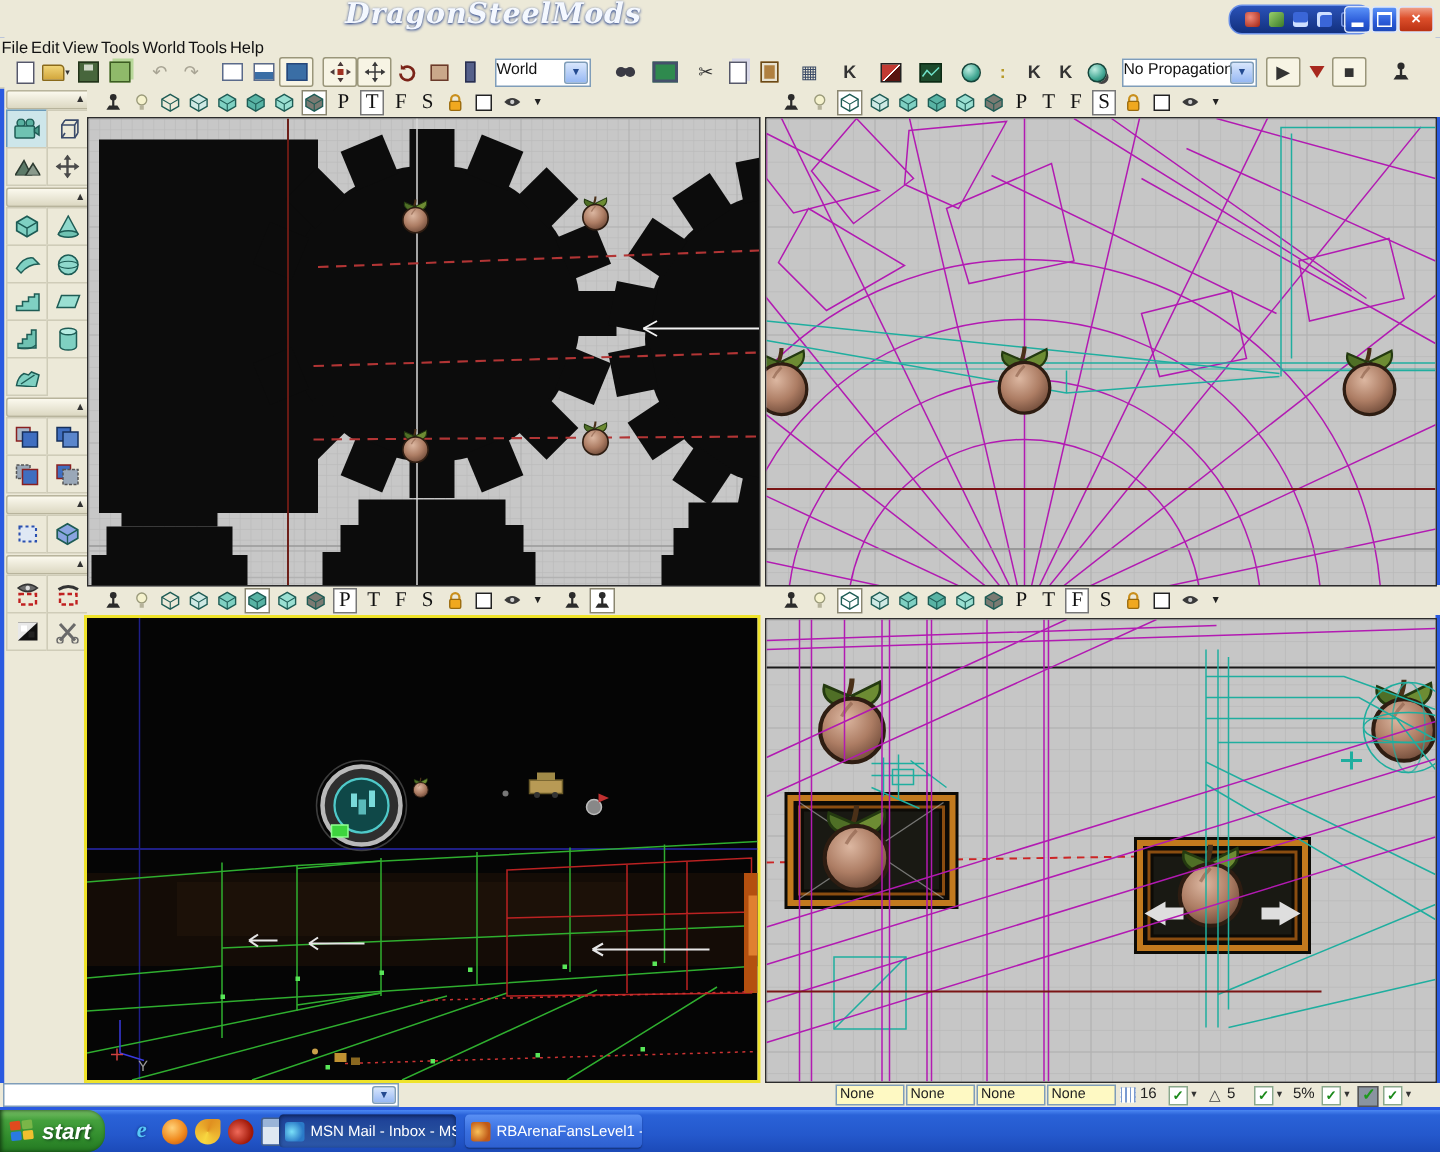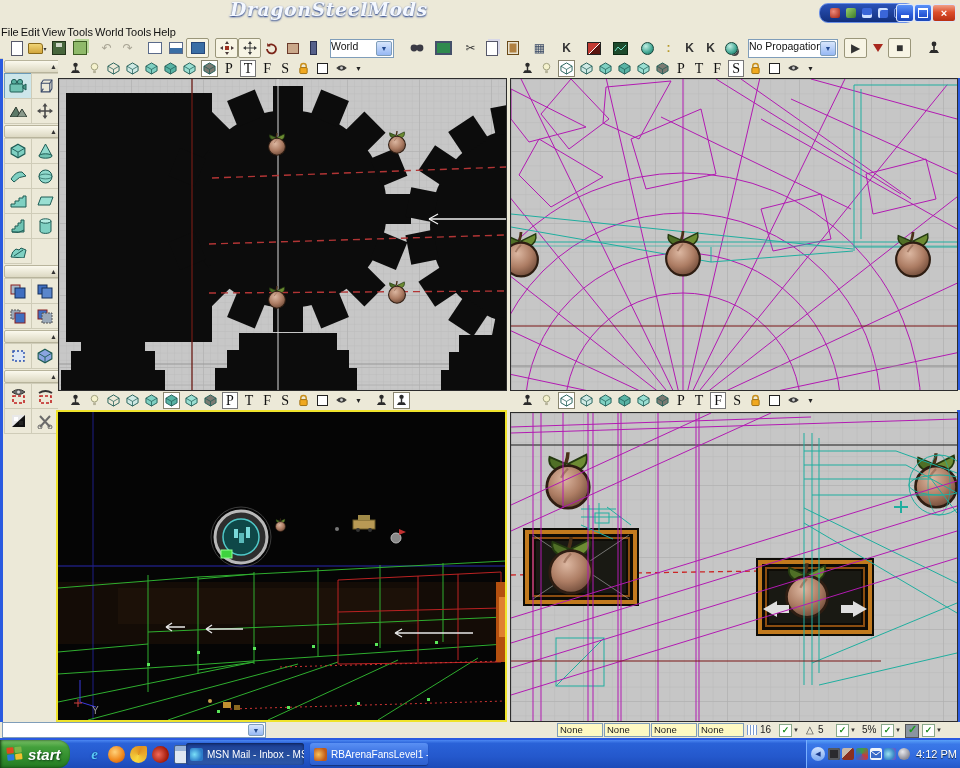--- a/index.html
+++ b/index.html
@@ -1015,30 +1015,15 @@
       <span class="qlic" style="background:linear-gradient(180deg,#9ab4d8 30%,#dfe8f2 30%);border:1px solid #44608a;border-radius:2px"></span>
     </div>
     <div class="taskbtn pressed" style="left:186px">
       <span class="tico" style="background:radial-gradient(circle at 35%,#7ae0f8,#2a7ac8 70%)"></span>
       <span>MSN Mail - Inbox - MS...</span>
     </div>
     <div class="taskbtn" style="left:310px">
       <span class="tico" style="background:radial-gradient(circle at 35%,#f8c05a,#c05a18 70%)"></span>
       <span>RBArenaFansLevel1 -...</span>
     </div>
-    <div class="tray">
-      <span class="chev">◀</span>
-      <span class="trico" style="background:#2a2a2e;box-shadow:inset 0 0 0 2px #55585e"></span>
-      <span class="trico" style="background:linear-gradient(135deg,#c8b8a8 45%,#8a3020 45%)"></span>
-      <span class="trico" style="background:conic-gradient(#3aa048,#c83a3a,#3a64c8,#3aa048)"></span>
-      <span class="trico" style="background:#f0f4fa;display:flex;align-items:center;justify-content:center">
-          <svg width="10" height="7" viewBox="0 0 10 7">
-            <rect width="10" height="7" fill="#3a6ac8"></rect>
-            <path d="M0 0 5 4 10 0" stroke="#fff" fill="none"></path>
-          </svg>
-        </span>
-      <span class="trico" style="background:radial-gradient(circle at 35%,#9ae0f0,#3a8ac8 60%,#8a3ac8)"></span>
-      <span class="trico" style="background:radial-gradient(circle at 38% 32%,#e8e8ec,#8a8a96 70%);border-radius:50%"></span>
-      <span class="clock">4:12 PM</span>
-    </div>
   </div>
 
 </div>
 
 </body></html>

